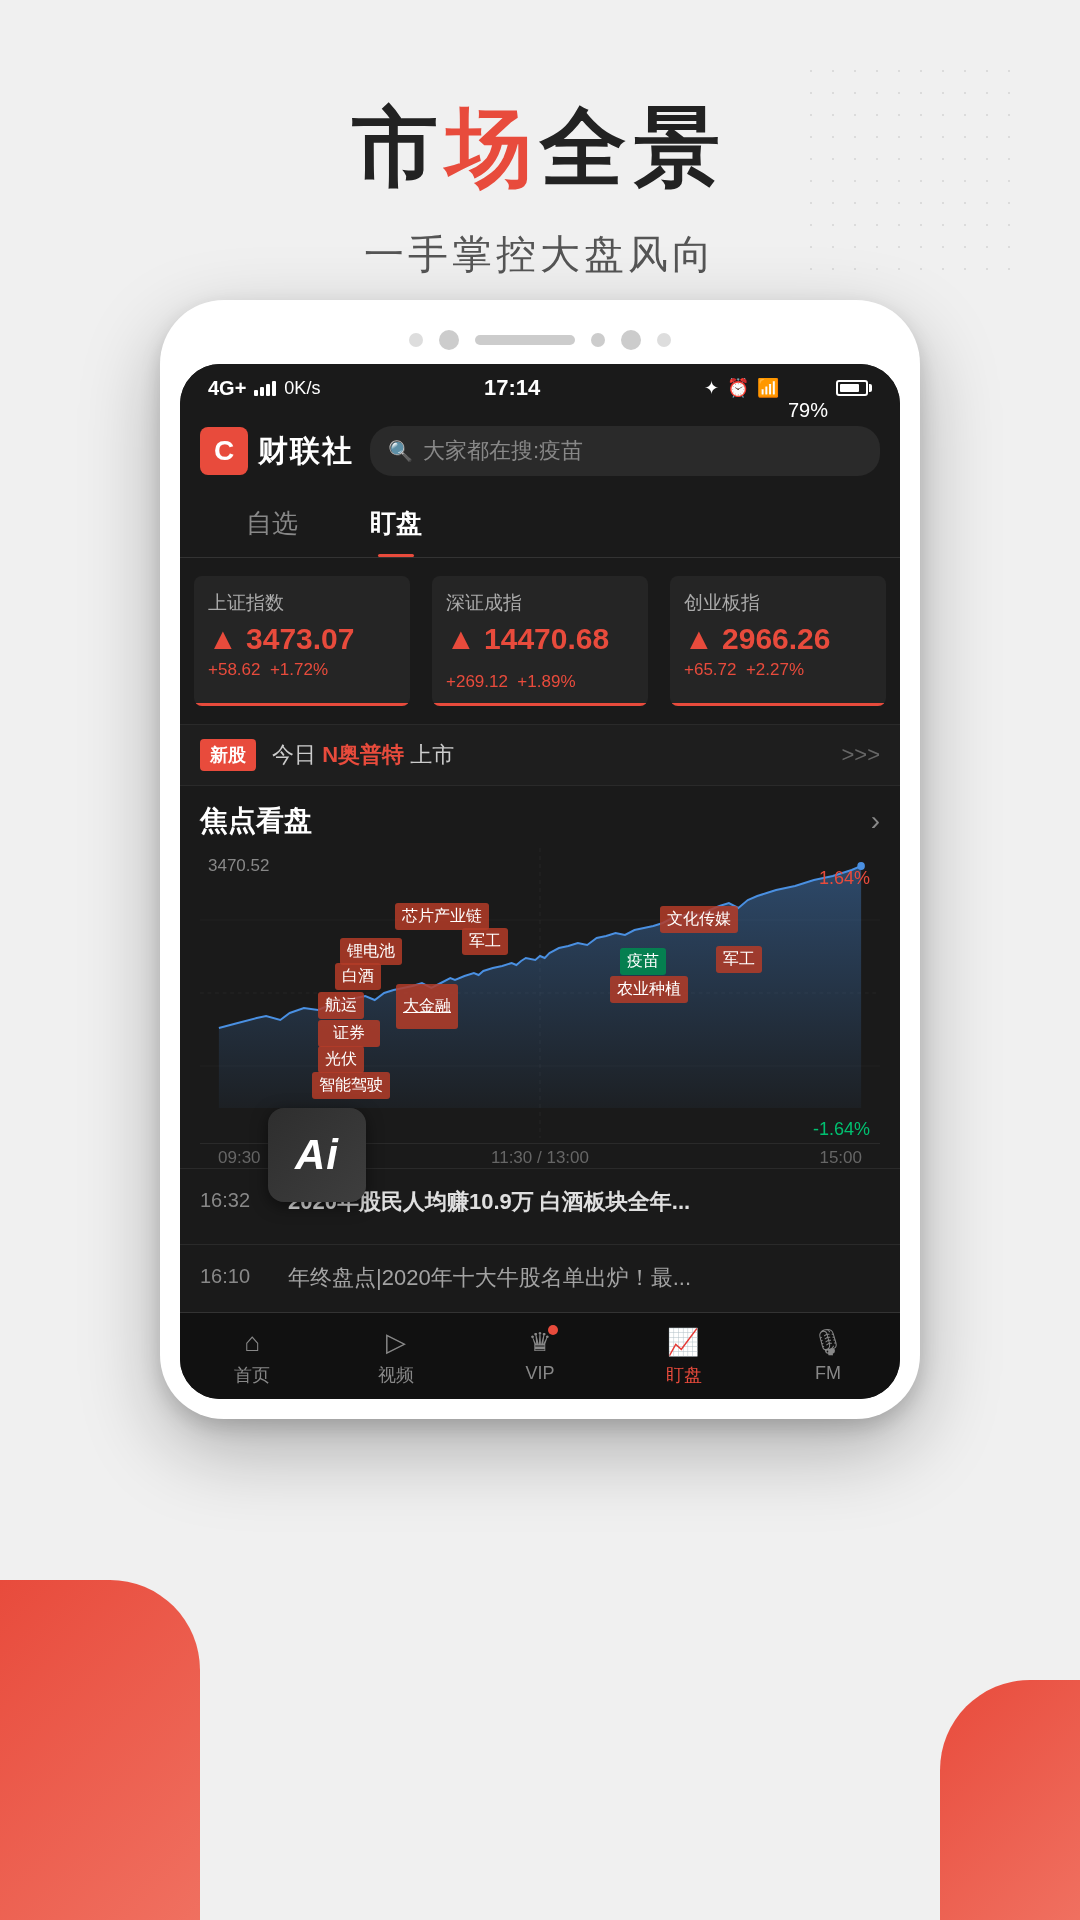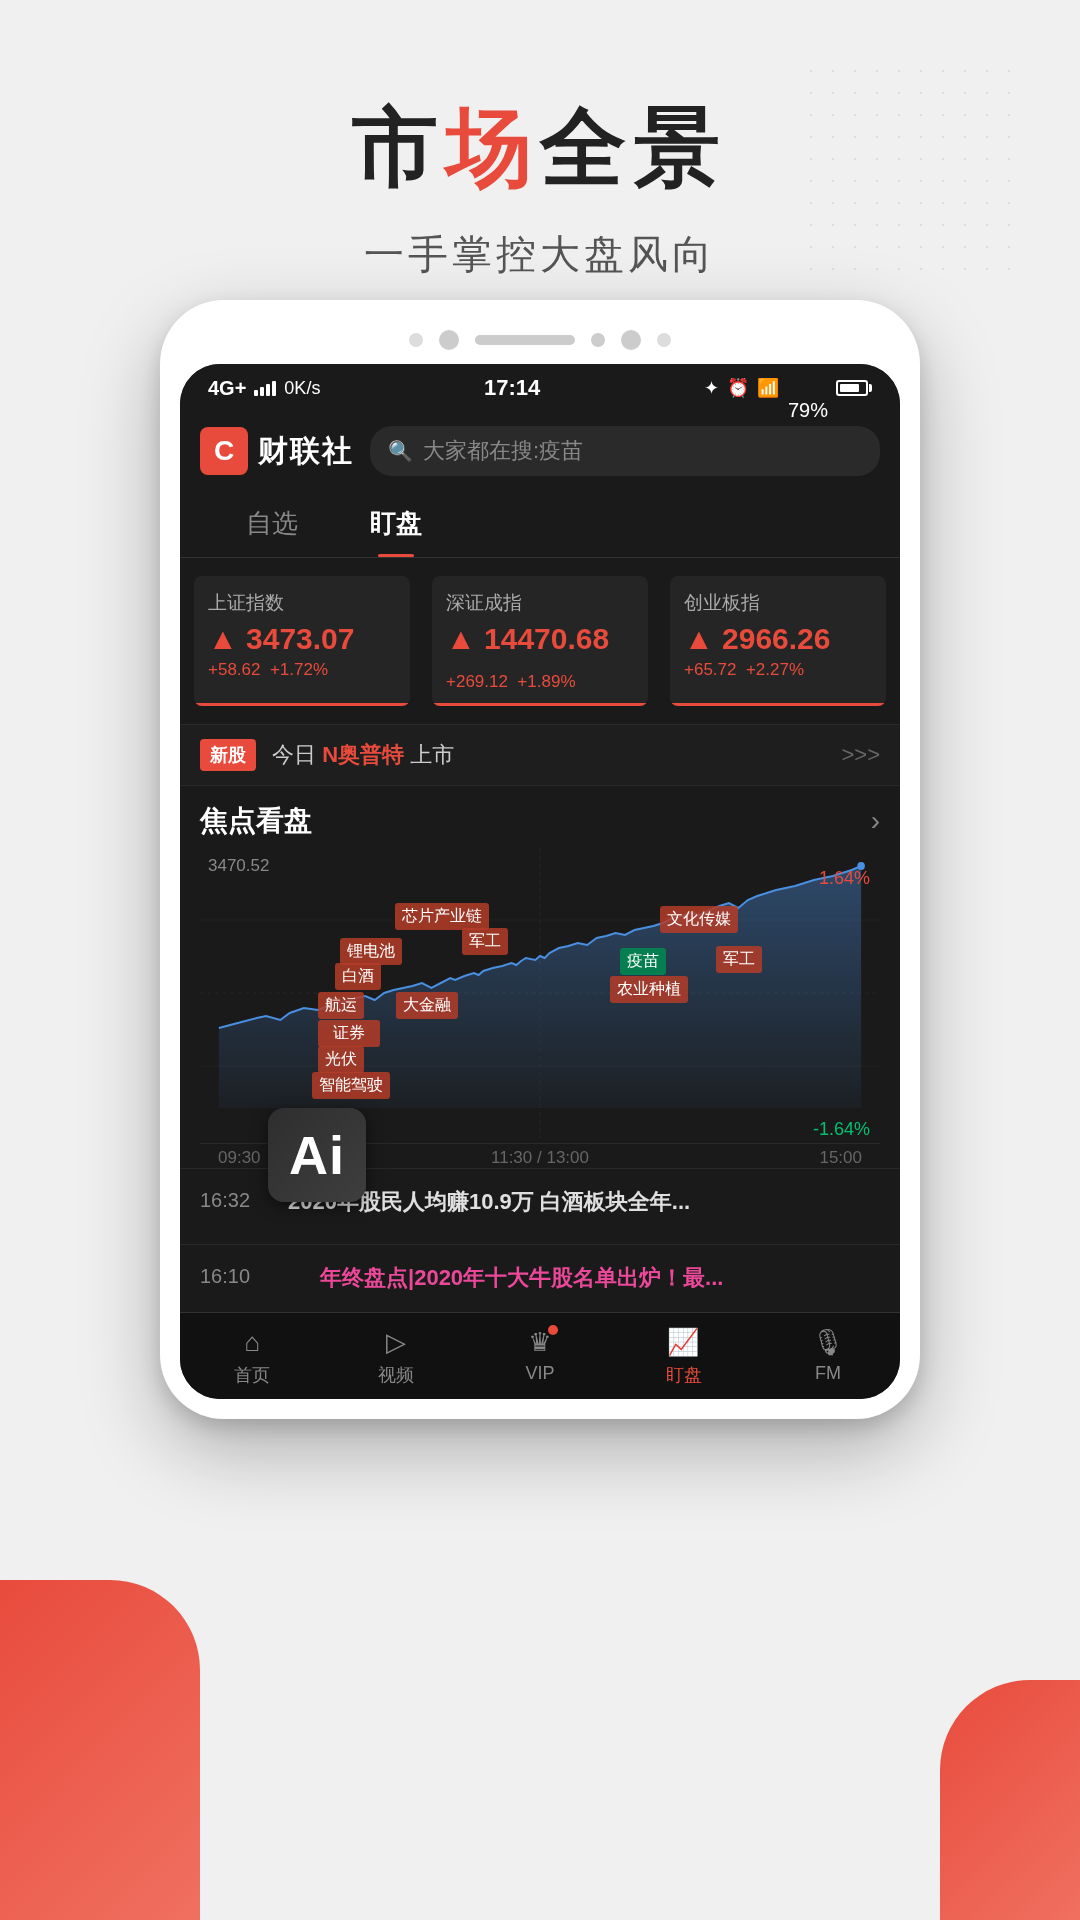--- a/index.html
+++ b/index.html
@@ -152,21 +152,21 @@
             <path d="M20,180 L40,175 L60,170 L70,168 L85,172 L95,165 L110,160 L125,162 L135,158 L145,155 L155,153 L165,150 L175,148 L185,152 L195,145 L205,142 L215,140 L225,138 L235,135 L245,140 L255,135 L265,130 L270,132 L280,128 L290,125 L295,127 L300,123 L310,120 L320,118 L330,115 L335,117 L340,113 L345,110 L355,112 L360,108 L365,110 L370,105 L380,100 L390,98 L400,95 L410,97 L420,90 L430,88 L440,85 L450,87 L460,82 L470,80 L480,78 L490,75 L500,70 L510,68 L520,65 L530,67 L540,62 L550,58 L560,55 L570,60 L580,52 L590,48 L600,45 L610,42 L620,40 L630,38 L640,35 L650,32 L660,30 L670,28 L680,25 L690,22 L700,18 L700,260 L20,260 Z" fill="url(#chartGrad)"></path>
 
             <circle cx="700" cy="18" r="4" fill="#4a90e2"></circle>
           </svg>
 
           <div style="position:absolute;top:55px;left:195px;background:rgba(180,60,40,0.85);color:#fff;font-size:16px;padding:3px 7px;border-radius:3px;">芯片产业链</div>
           <div style="position:absolute;top:90px;left:140px;background:rgba(180,60,40,0.85);color:#fff;font-size:16px;padding:3px 7px;border-radius:3px;">锂电池</div>
           <div style="position:absolute;top:80px;left:262px;background:rgba(180,60,40,0.85);color:#fff;font-size:16px;padding:3px 7px;border-radius:3px;">军工</div>
           <div style="position:absolute;top:115px;left:135px;background:rgba(180,60,40,0.85);color:#fff;font-size:16px;padding:3px 7px;border-radius:3px;">白酒</div>
           <div style="position:absolute;top:144px;left:118px;background:rgba(180,60,40,0.85);color:#fff;font-size:16px;padding:3px 7px;border-radius:3px;">航运</div>
-          <div style="position:absolute;top:144px;left:196px;background:rgba(180,60,40,0.85);color:#fff;font-size:16px;padding:3px 7px;border-radius:3px;">大金融</div>
+          <div style="position:absolute;top:136px;left:196px;background:rgba(180,60,40,0.85);color:#fff;font-size:16px;padding:12px 7px;border-radius:3px;text-decoration:underline;">大金融</div>
           <div style="position:absolute;top:172px;left:118px;background:rgba(180,60,40,0.85);color:#fff;font-size:16px;padding:3px 15px;border-radius:3px;">证券</div>
           <div style="position:absolute;top:198px;left:118px;background:rgba(180,60,40,0.85);color:#fff;font-size:16px;padding:3px 7px;border-radius:3px;">光伏</div>
           <div style="position:absolute;top:224px;left:112px;background:rgba(180,60,40,0.85);color:#fff;font-size:16px;padding:3px 7px;border-radius:3px;">智能驾驶</div>
           <div style="position:absolute;top:100px;left:420px;background:rgba(0,140,80,0.85);color:#fff;font-size:16px;padding:3px 7px;border-radius:3px;">疫苗</div>
           <div style="position:absolute;top:58px;left:460px;background:rgba(180,60,40,0.85);color:#fff;font-size:16px;padding:3px 7px;border-radius:3px;">文化传媒</div>
           <div style="position:absolute;top:98px;left:516px;background:rgba(180,60,40,0.85);color:#fff;font-size:16px;padding:3px 7px;border-radius:3px;">军工</div>
           <div style="position:absolute;top:128px;left:410px;background:rgba(180,60,40,0.85);color:#fff;font-size:16px;padding:3px 7px;border-radius:3px;">农业种植</div>
 
           <div style="position:absolute;bottom:0;left:0;right:0;display:flex;justify-content:space-between;padding:0 18px;border-top:1px solid #2a2a2a;padding-top:4px;">
             <span style="color:#666;font-size:17px;">09:30</span>
@@ -181,21 +181,21 @@
         <div style="display:flex;padding:18px 20px;border-top:1px solid #2a2a2a;gap:18px;">
           <span style="color:#888;font-size:20px;min-width:70px;flex-shrink:0;padding-top:2px;">16:32</span>
           <div style="flex:1;">
             <div style="color:#e0e0e0;font-size:22px;font-weight:600;margin-bottom:8px;line-height:1.4;">2020年股民人均赚10.9万 白酒板块全年...</div>
           </div>
         </div>
 
         <div style="display:flex;padding:18px 20px;border-top:1px solid #2a2a2a;gap:18px;">
           <span style="color:#888;font-size:20px;min-width:70px;flex-shrink:0;padding-top:2px;">16:10</span>
           <div style="flex:1;">
-            <div style="color:#ec4899;font-size:22px;font-weight:700;line-height:1.4;margin-left:32px;">年终盘点|2020年十大牛股名单出炉！最...</div>
+            <div style="color:#a3a3a3;font-size:22px;font-weight:400;line-height:1.4;">年终盘点|2020年十大牛股名单出炉！最...</div>
           </div>
         </div>
       </div>
 
       <div style="background:#111;display:flex;border-top:1px solid #333;">
         <div style="flex:1;display:flex;flex-direction:column;align-items:center;padding:14px 0 12px;gap:5px;">
           <span style="font-size:26px;color:#888;">⌂</span>
           <span style="font-size:18px;color:#888;">首页</span>
         </div>
         <div style="flex:1;display:flex;flex-direction:column;align-items:center;padding:14px 0 12px;gap:5px;">
@@ -215,14 +215,14 @@
           <span style="font-size:26px;color:#888;">🎙</span>
           <span style="font-size:18px;color:#888;">FM</span>
         </div>
       </div>
 
     </div>
   </div>
 </div>
 
 <div style="position:absolute;top:1108px;left:268px;width:98px;height:94px;background:linear-gradient(135deg,#2e2e2e,#3e3e3e);border-radius:16px;display:flex;align-items:center;justify-content:center;z-index:20;box-shadow:0 4px 16px rgba(0,0,0,0.5);">
-  <span style="font-size:54px;font-weight:700;color:#fff;letter-spacing:1px;">Ai</span>
+  <span style="font-size:42px;font-weight:700;color:#fff;font-style:italic;letter-spacing:1px;">Ai</span>
 </div>
 
 </body></html>

